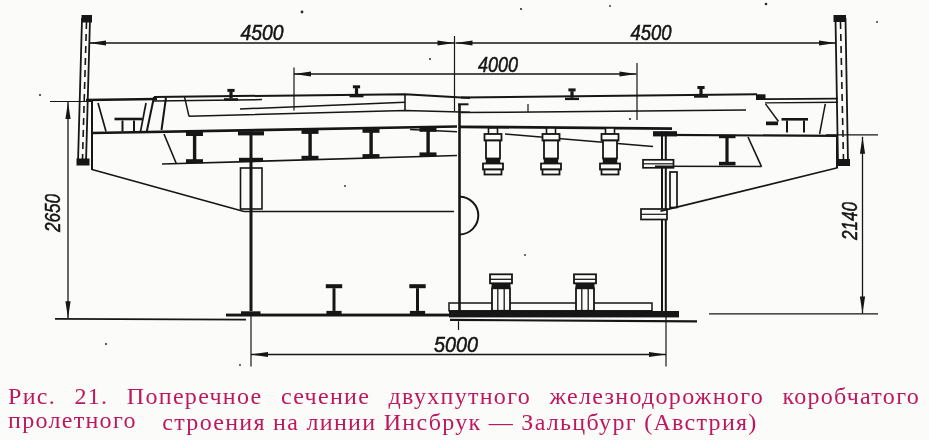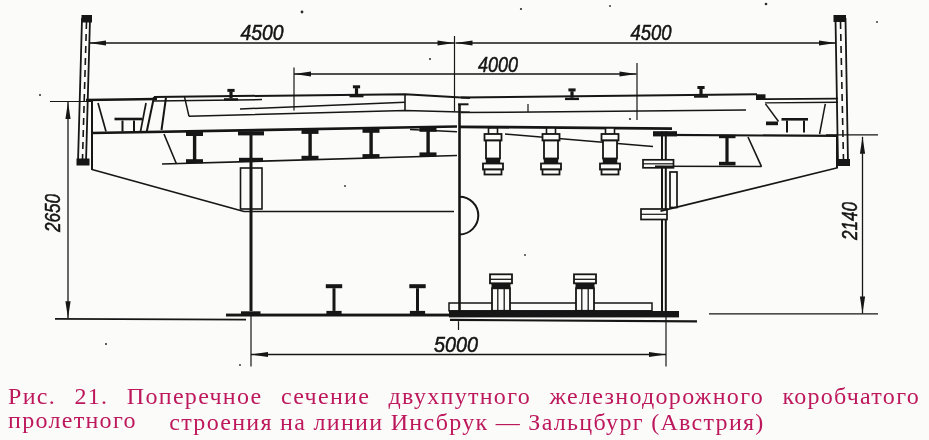--- a/index.html
+++ b/index.html
@@ -323,13 +323,13 @@
 <circle cx="525" cy="255" r="0.9"></circle>
         <circle cx="240" cy="365" r="0.9"></circle>
 <circle cx="106" cy="344" r="1"></circle>
         <circle cx="40" cy="95" r="1"></circle>
 </g>
 </g>
 </svg>
 
 <div class="cap" style="left:8px;top:384px;width:912px;text-align:justify;text-align-last:justify;">Рис.&nbsp;21. Поперечное сечение двухпутного железнодорожного коробчатого пролетного</div>
 
-<div class="cap" style="left:0;top:410px;width:920px;text-align:center;padding-left:7px;">строения на линии Инсбрук — Зальцбург (Австрия)</div>
+<div class="cap" style="left:0;top:410px;width:920px;text-align:center;">строения на линии Инсбрук — Зальцбург (Австрия)</div>
 
 </body></html>

